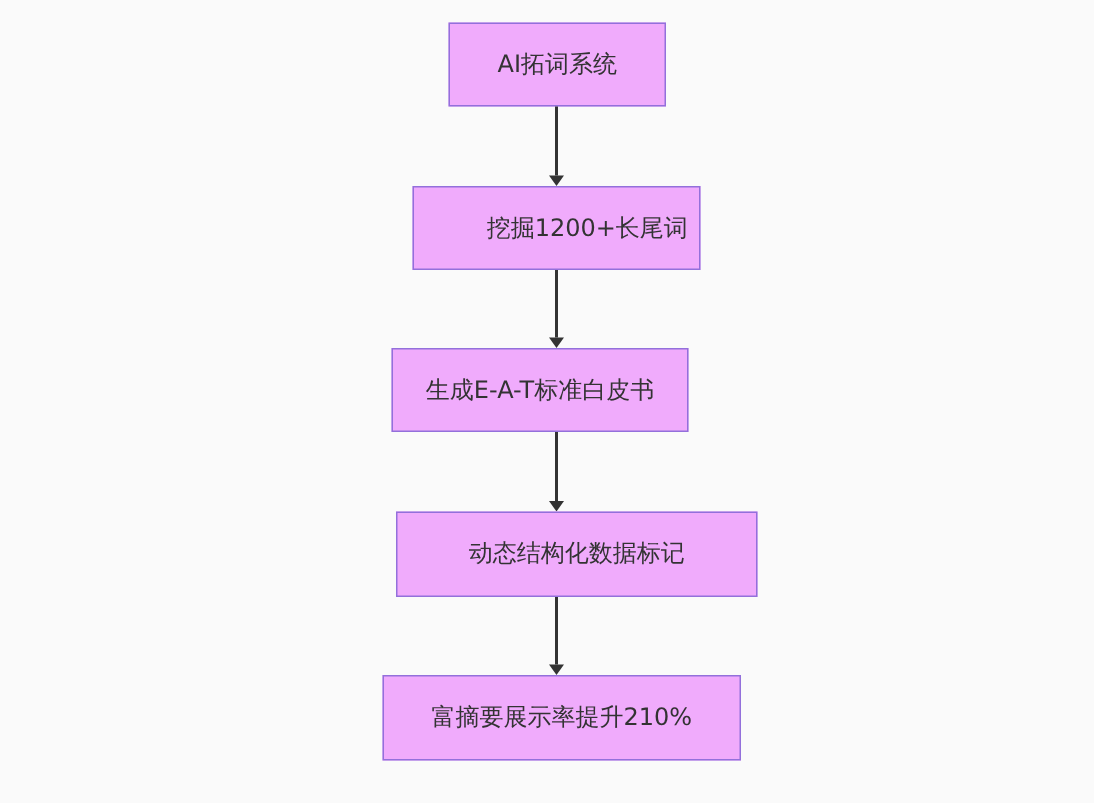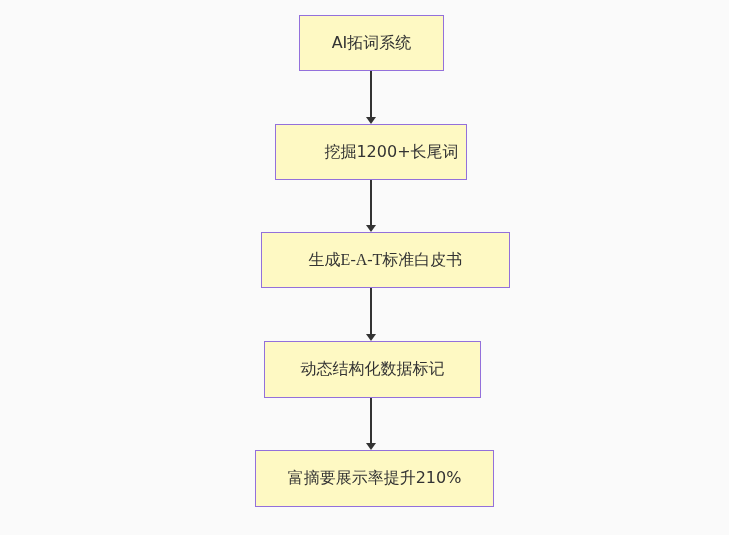--- a/index.html
+++ b/index.html
@@ -14,34 +14,34 @@
     font-family: "DejaVu Sans", "Liberation Sans", sans-serif;
   }
   .canvas {
     position: relative;
     width: 729px;
     height: 535px;
   }
   .node {
     position: absolute;
     box-sizing: border-box;
-    background: #fef9c3;
+    background: #f0abfc;
     border: 1px solid #9370DB;
     color: #333333;
     font-size: 16px;
     display: flex;
     align-items: center;
     justify-content: center;
     text-align: center;
     white-space: nowrap;
   }
   .node-1 { left: 299px; top: 15px;  width: 145px; height: 56px; }
   .node-2 { left: 275px; top: 124px; width: 192px; height: 56px; padding-left: 41px; }
-  .node-3 { left: 261px; top: 232px; width: 249px; height: 56px; font-family: Liberation Serif, serif; }
-  .node-4 { left: 264px; top: 341px; width: 217px; height: 57px; }
+  .node-3 { left: 261px; top: 232px; width: 198px; height: 56px; }
+  .node-4 { left: 264px; top: 341px; width: 241px; height: 57px; }
   .node-5 { left: 255px; top: 450px; width: 239px; height: 57px; }
 
   .arrow {
     position: absolute;
     left: 370px;
     width: 2px;
     background: #333333;
   }
   .arrow::after {
     content: "";

